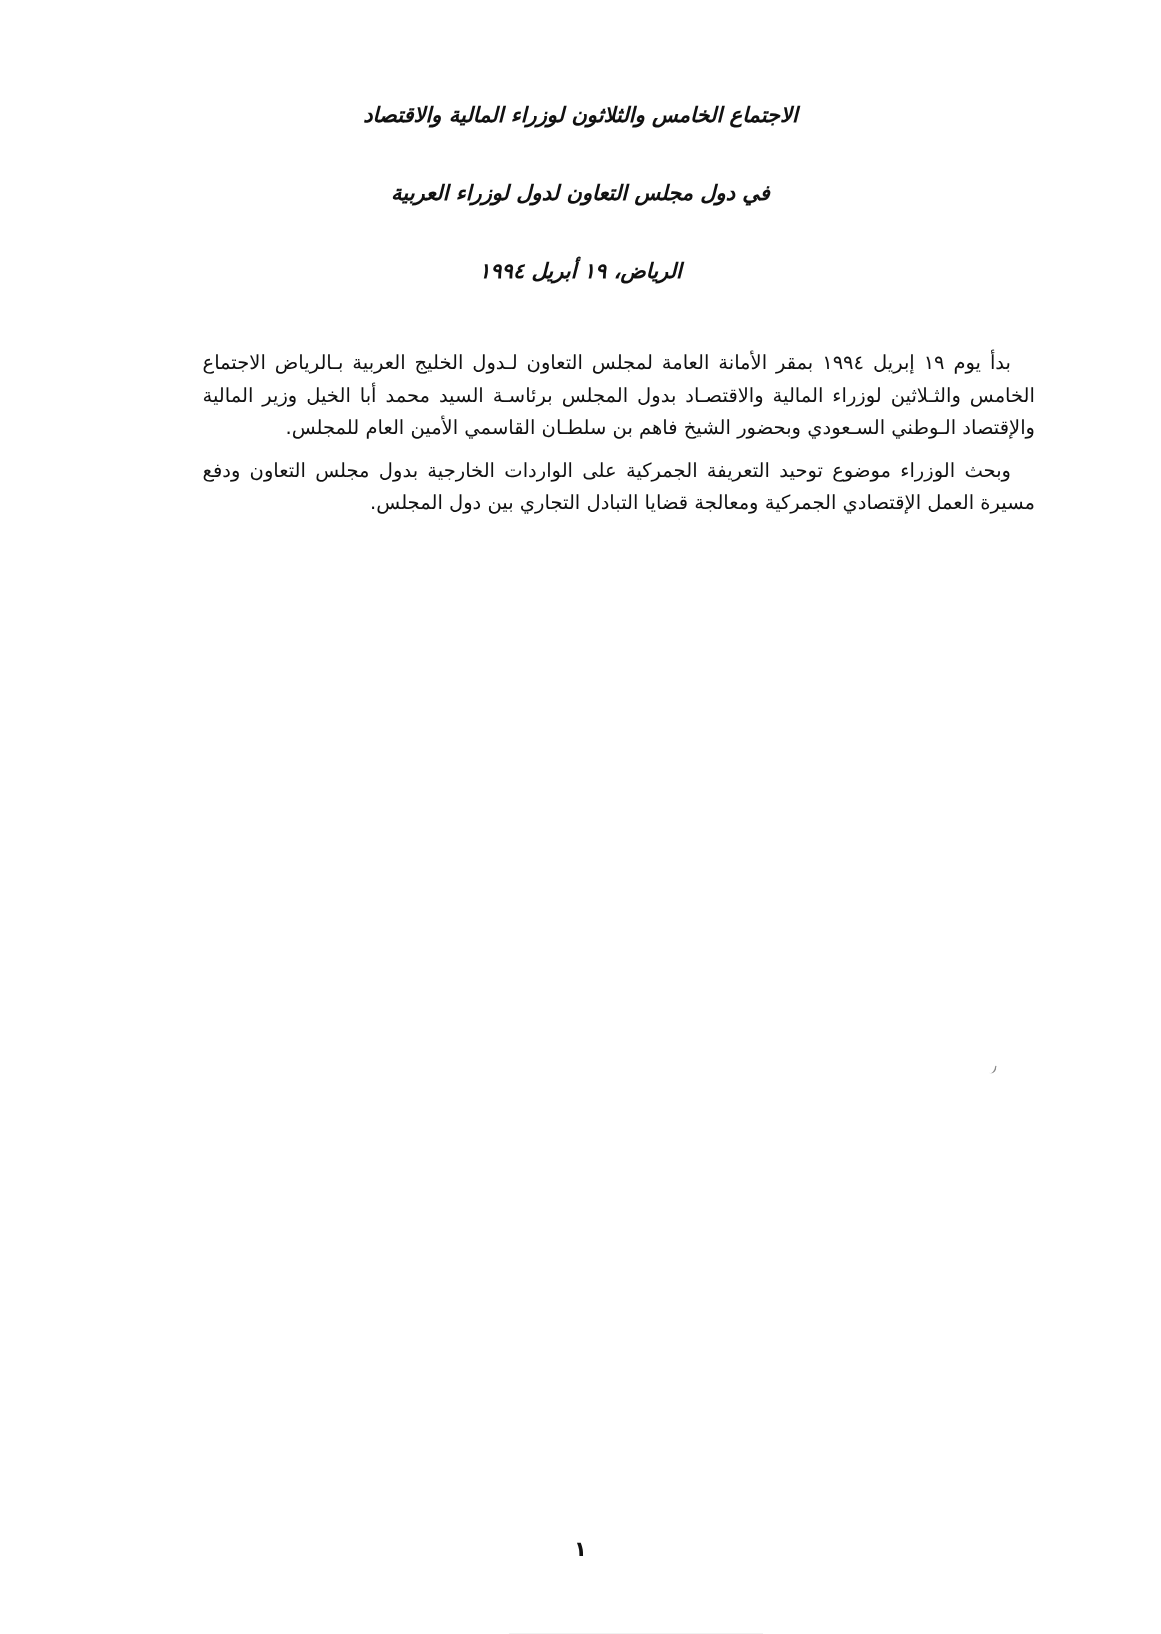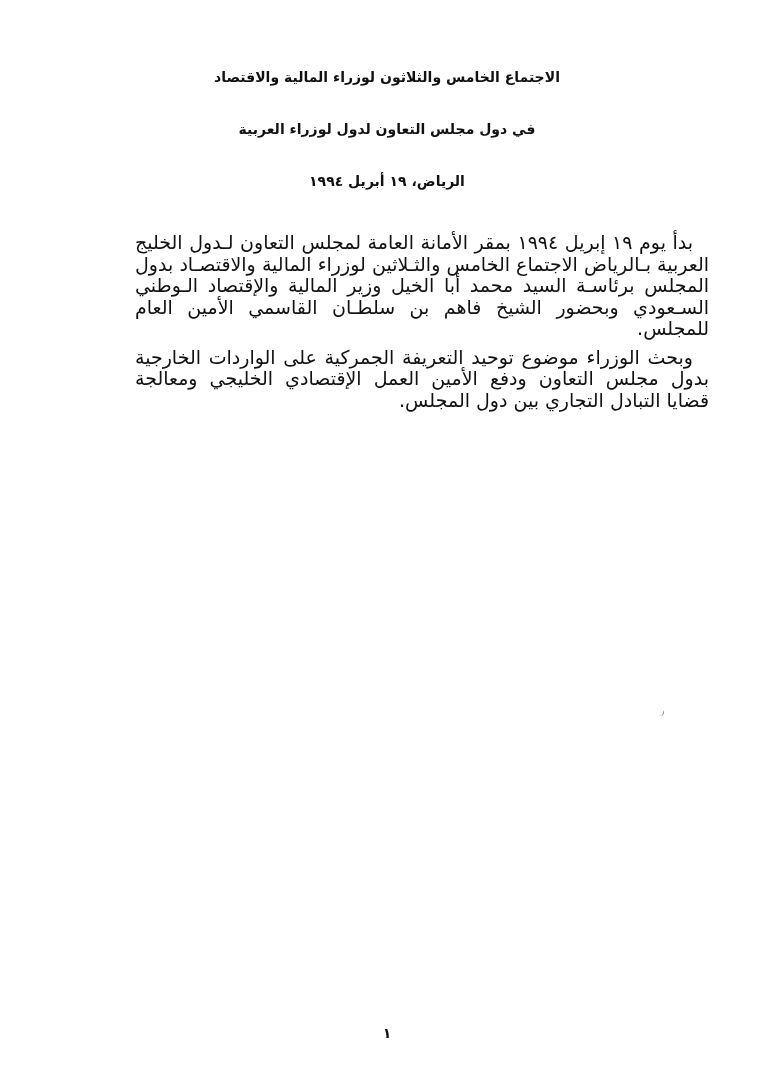--- a/index.html
+++ b/index.html
@@ -22,25 +22,26 @@
     padding-top: 70px;
     text-align: center;
     direction: rtl;
   }
   .title-line {
     font-size: 14px;
     font-weight: bold;
     line-height: 1;
     margin: 0 0 38px 0;
     letter-spacing: 0.3px;
+    font-style: italic;
   }
   .body-text {
     direction: rtl;
-    margin: 44px 65px 0 135px;
-    font-size: 19px;
+    margin: 44px 84px 0 135px;
+    font-size: 13px;
     line-height: 21.5px;
     text-align: justify;
   }
   .body-text p {
     margin: 0 0 7px 0;
     text-indent: 16px;
   }
   .scan-artifact {
     position: absolute;
     right: 110px;
@@ -69,20 +70,20 @@
 <div class="page">
 
   <div class="titles">
     <div class="title-line">الاجتماع الخامس والثلاثون لوزراء المالية والاقتصاد</div>
     <div class="title-line">في دول مجلس التعاون لدول لوزراء العربية</div>
     <div class="title-line">الرياض، ١٩ أبريل ١٩٩٤</div>
   </div>
 
   <div class="body-text">
     <p>بدأ يوم ١٩ إبريل ١٩٩٤ بمقر الأمانة العامة لمجلس التعاون لـدول الخليج العربية بـالرياض الاجتماع الخامس والثـلاثين لوزراء المالية والاقتصـاد بدول المجلس برئاسـة السيد محمد أبا الخيل وزير المالية والإقتصاد الـوطني السـعودي وبحضور الشيخ فاهم بن سلطـان القاسمي الأمين العام للمجلس.</p>
-    <p>وبحث الوزراء موضوع توحيد التعريفة الجمركية على الواردات الخارجية بدول مجلس التعاون ودفع الأمين العمل الإقتصادي الخليجي ومعالجة قضايا التبادل التجاري بين دول المجلس.</p>
+    <p>وبحث الوزراء موضوع توحيد التعريفة الجمركية على الواردات الخارجية بدول مجلس التعاون ودفع مسيرة العمل الإقتصادي الجمركية ومعالجة قضايا التبادل التجاري بين دول المجلس.</p>
   </div>
 
   <span class="scan-artifact"></span>
 
   <div class="page-number">١</div>
 
 </div>
 
 </body></html>

